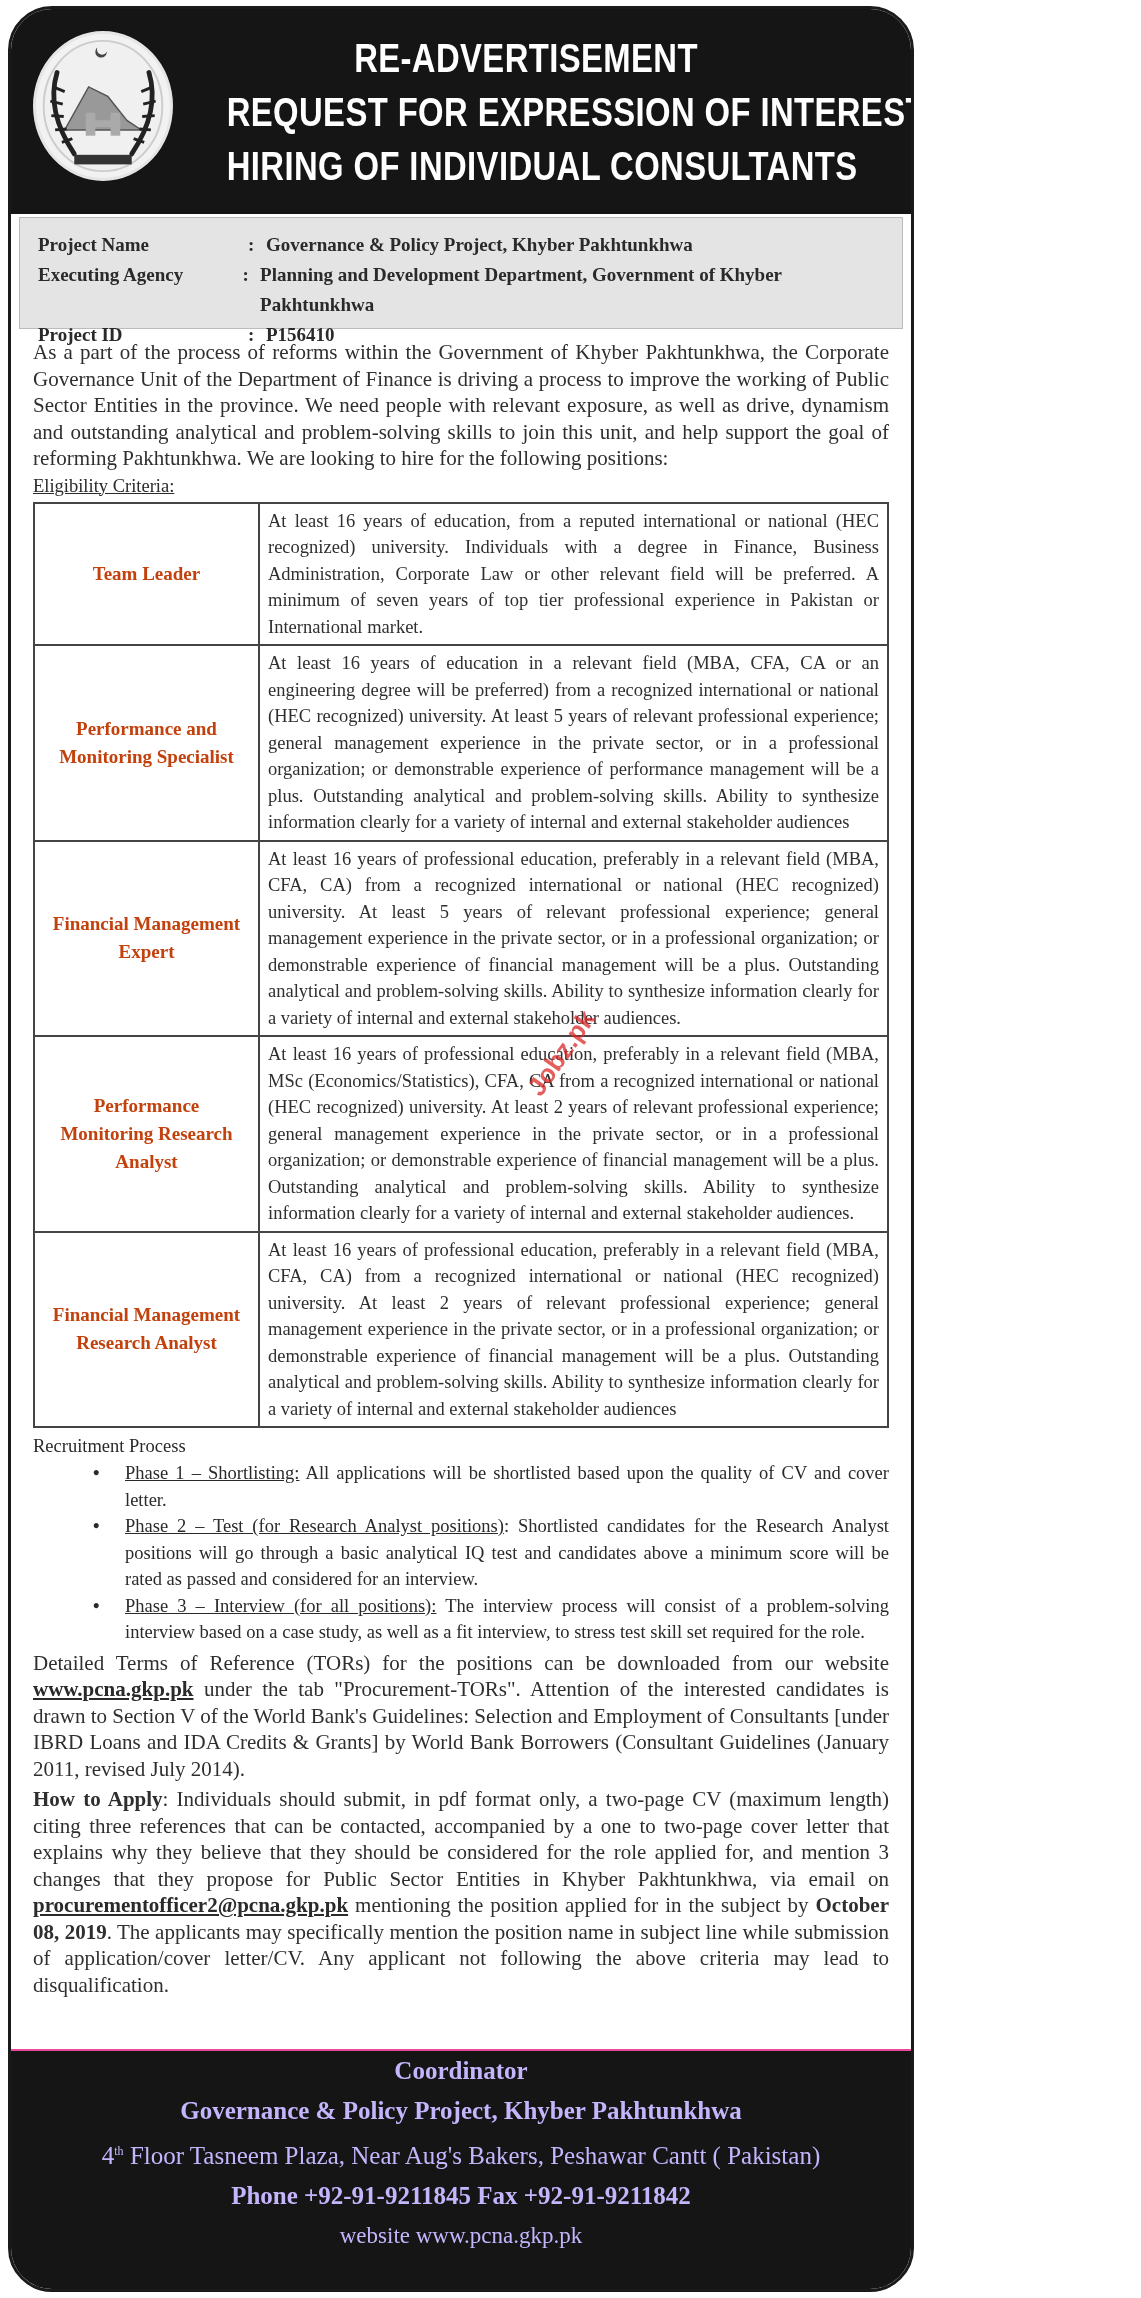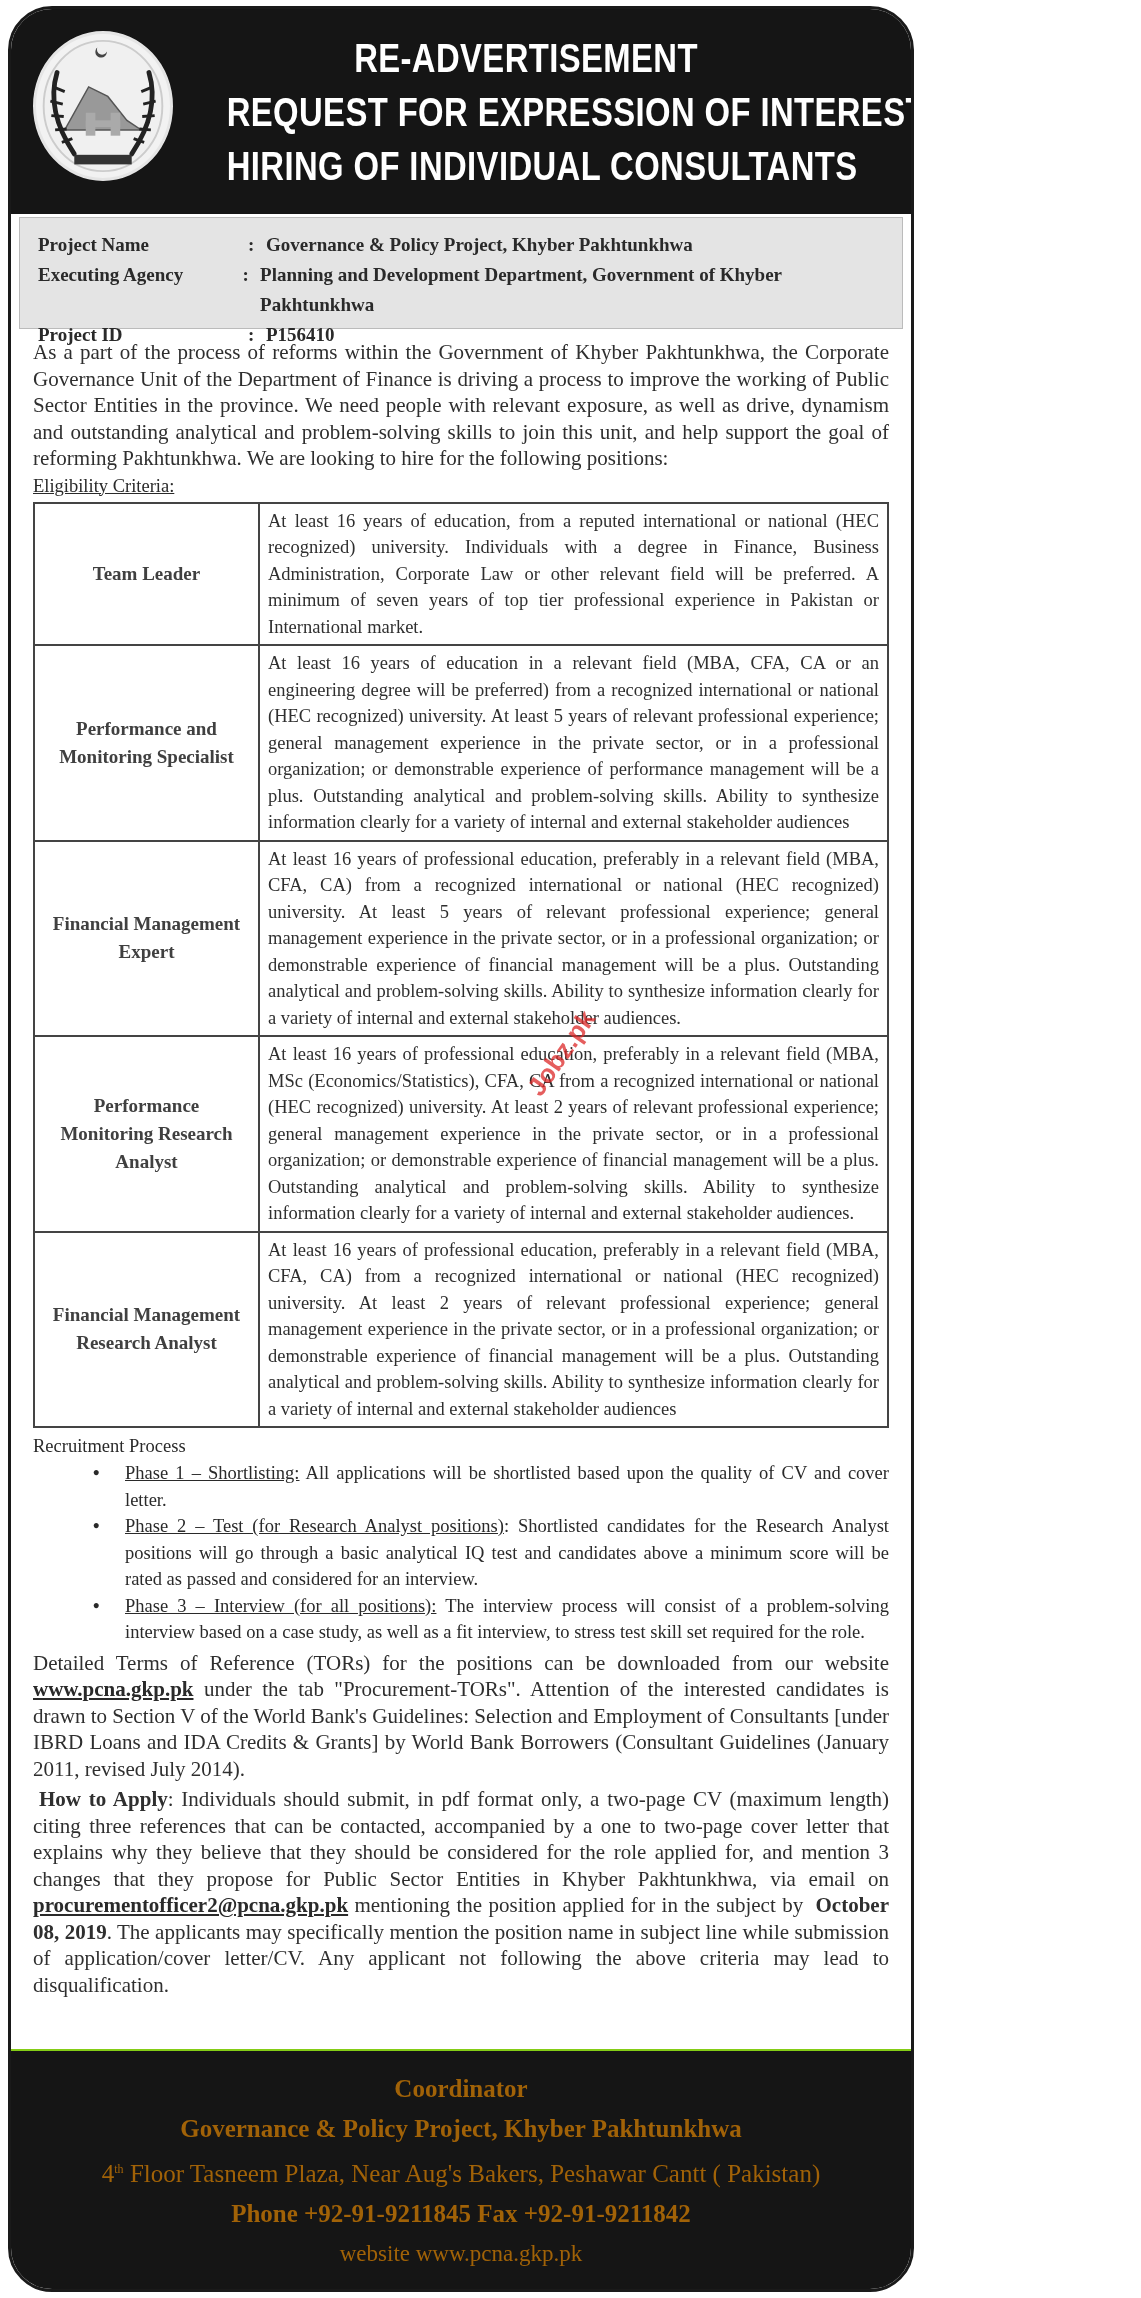--- a/index.html
+++ b/index.html
@@ -46,41 +46,41 @@
   .section-head {
     font-family: "Liberation Serif", serif; font-weight: normal; font-size: 18.5px; line-height: 28px; color: #2a2a2a;
   }
   .underline { text-decoration: underline; }
 
   
   .elig-table { width: 100%; border-collapse: collapse; margin-top: 2px; }
   .elig-table td { border: 2px solid #444; vertical-align: middle; }
   .elig-table td.pos {
     width: 225px; text-align: center; font-family: "Liberation Serif", serif; font-weight: bold;
-    font-size: 19px; line-height: 28px; padding: 4px 10px; color: #404040;
+    font-size: 19px; line-height: 28px; padding: 4px 10px; color: #c2410c;
   }
   .elig-table td.desc {
     font-family: "Liberation Serif", serif; font-size: 18.5px; line-height: 26.5px;
     text-align: justify; padding: 4px 8px 4px 8px; color: #2f2f2f;
   }
 
   .recruit-intro { padding-left: 60px; font-family: "Liberation Serif", serif; font-size: 18.5px; line-height: 27px; margin-top: 2px; }
   .phase-list { list-style: none; padding-left: 60px; }
   .phase-item { position: relative; padding-left: 32px; font-family: "Liberation Serif", serif; font-size: 18.5px; line-height: 26.5px; text-align: justify; }
   .phase-item .bullet { position: absolute; left: 0; top: 0; font-weight: bold; }
 
   .tors, .apply { margin-top: 4px; }
   .link { font-weight: bold; text-decoration: underline; color: #2a2a2a; }
-  b.strong { font-weight: bold; margin-left: 6px; }
+  b.strong { font-weight: bold; }
 
   
   .footer {
     position: absolute; left: 0; bottom: 0; width: 100%; height: 240px;
-    background: #151515; color: #a16207; text-align: center; padding-top: 18px;
-    border-top: 2px solid #84cc16;
+    background: #151515; color: #c4b5fd; text-align: center; 
+    border-top: 2px solid #ec4899;
   }
   .footer-line { font-family: "Liberation Serif", serif; font-size: 25px; line-height: 40px; }
   .footer-line.bold { font-weight: bold; }
   .footer-line.small { font-size: 23px; }
   sup { font-size: 12px; vertical-align: super; }
   .watermark {
     position: absolute; left: 510px; top: 1075px; color: rgba(220,40,40,0.75);
     font-family: "Liberation Sans", sans-serif; font-weight: bold; font-size: 26px;
     transform: rotate(-55deg); transform-origin: left top; pointer-events: none;
   }

